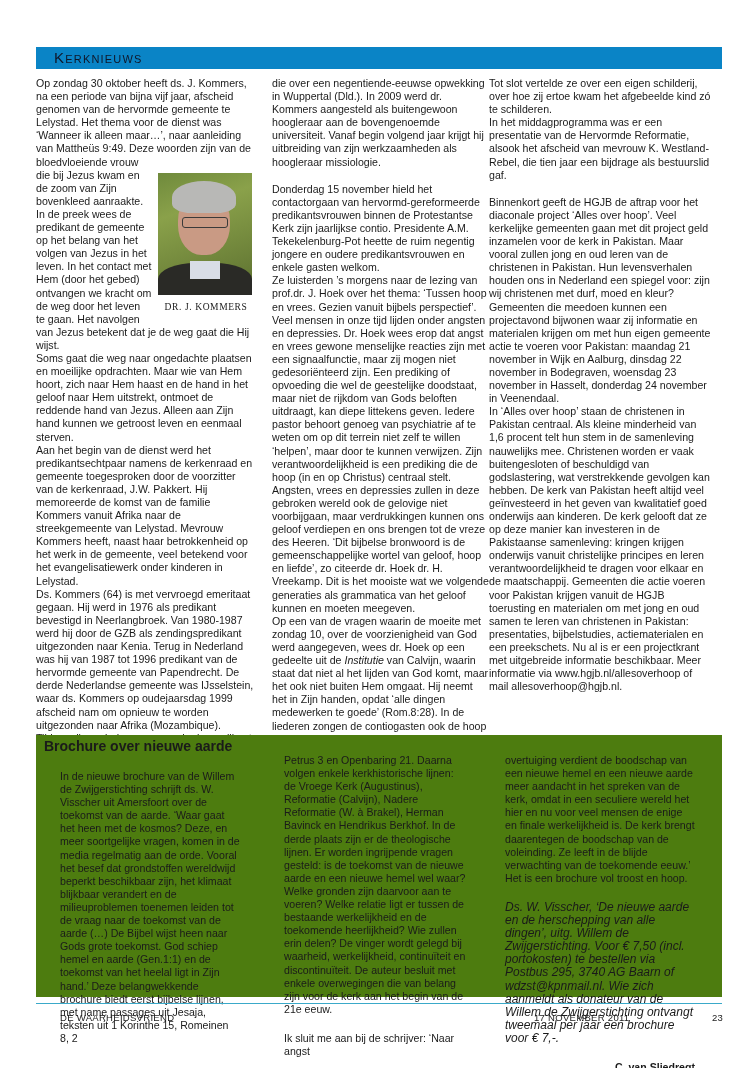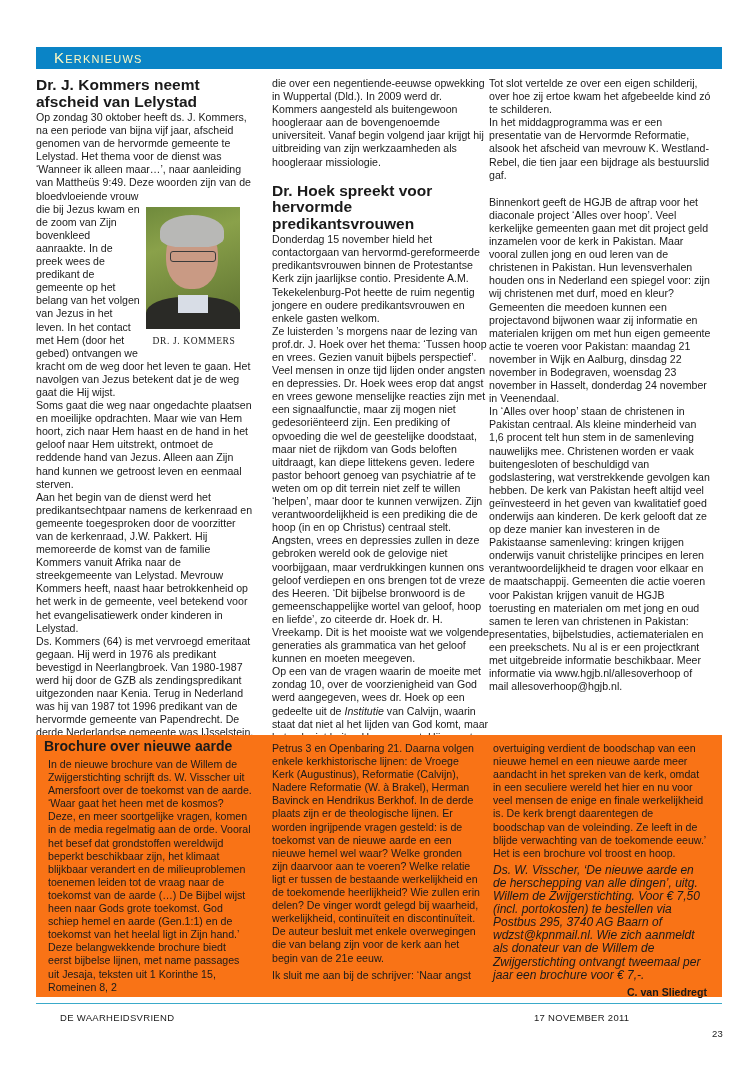--- a/index.html
+++ b/index.html
@@ -1,87 +1,85 @@
 <!DOCTYPE html>
 <html><head>
 <meta charset="utf-8">
 <style>
   html, body { margin:0; padding:0; background:#ffffff; }
   body { width:738px; height:1068px; position:relative; overflow:hidden;
          font-family:"Liberation Sans", "DejaVu Sans", sans-serif; color:#1a1a1a; }
   .header-bar { position:absolute; left:36px; top:47px; width:686px; height:22px;
                 background:#0a84c6; }
-  .header-title { position:absolute; left:18px; top:2px; color:#fef9c3; font-size:15px;
+  .header-title { position:absolute; left:18px; top:2px; color:#0f172a; font-size:15px;
                   letter-spacing:1.2px; font-variant:small-caps; font-weight:normal; }
   .col { position:absolute; font-size:10.6px; line-height:13.1px; }
   .col p { margin:0; }
   .c1 { left:36px; top:77px; width:218px; }
   .c2 { left:272px; top:77px; width:218px; }
   .c3 { left:489px; top:77px; width:222px; }
   h2 { font-size:15.5px; line-height:16.5px; margin:0 0 1px 0; font-weight:bold; color:#1a1a1a; }
   .gap { height:14px; }
-  .photo-wrap { float:right; width:96px; margin:0 12px 0 6px; }
+  .photo-wrap { float:right; width:96px; margin:0 0 0 6px; }
   .photo { width:94px; height:122px; background:linear-gradient(160deg,#6f8a3c 0%,#8aa14a 30%,#5b6f2f 100%);
            position:relative; overflow:hidden; margin-top:4px; }
   .photo .face { position:absolute; left:20px; top:16px; width:52px; height:66px; border-radius:48% 48% 45% 45%;
                  background:#c99a84; }
   .photo .hair { position:absolute; left:14px; top:8px; width:64px; height:32px; border-radius:50% 50% 30% 30%;
                  background:#b8b8b6; }
   .photo .glasses { position:absolute; left:24px; top:44px; width:44px; height:9px; border:1.5px solid #3a3a3a;
                     border-radius:3px; }
   .photo .body { position:absolute; left:0px; top:90px; width:94px; height:40px; background:#2a2a26;
                  border-radius:40% 40% 0 0; }
   .photo .collar { position:absolute; left:32px; top:88px; width:30px; height:18px; background:#d8dde6; }
   .caption { font-family:"Liberation Serif", serif; font-size:9.5px; letter-spacing:0.6px; text-align:center;
              margin-top:6px; }
-  .box { position:absolute; left:36px; top:735px; width:686px; height:262px; background:#f97316; }
+  .box { position:absolute; left:36px; top:735px; width:686px; height:262px; background:#4d7c0f; }
   .bcol { position:absolute; font-size:10.6px; line-height:13.1px; }
-  .bcol p { margin:4px; }
+  .bcol p { margin:16px; }
   .b1 { left:8px; top:3px; width:212px; }
   .b2 { left:232px; top:3px; width:216px; }
   .b3 { left:453px; top:3px; width:222px; }
   .box h3 { font-size:14px; line-height:16px; margin:0 0 1px 0; font-weight:bold; }
   .italic { font-style:italic; font-size:12px; }
   .sign { text-align:right; font-weight:bold; }
   .footer-line { position:absolute; left:36px; top:1003px; width:686px; height:0; border-top:1.5px solid #3aa9c9; }
   .footer { position:absolute; top:1012px; font-size:9.5px; letter-spacing:0.3px; }
   .f-left { left:36px;padding-left:24px; }
   .f-mid { left:496px;margin-left:38px; }
-  .f-right { left:712px;margin-top:16px; }
+  .f-right { left:712px; }
 </style>
 </head>
 <body>
 
 <div class="header-bar">
   <span class="header-title">Kerknieuws</span>
 </div>
 
 <div class="col c1">
-  <h2>Dr. J. Kommers neemt afscheid van Lelystad</h2>
   <p>Op zondag 30 oktober heeft ds. J. Kommers, na een periode van bijna vijf jaar, afscheid genomen van de hervormde gemeente te Lelystad. Het thema voor de dienst was ‘Wanneer ik alleen maar…’, naar aanleiding van Mattheüs 9:49. Deze woorden zijn van de bloedvloeiende vrouw</p>
   <div class="photo-wrap">
     <div class="photo">
       <div class="body"></div>
       <div class="collar"></div>
       <div class="face"></div>
       <div class="hair"></div>
       <div class="glasses"></div>
     </div>
     <div class="caption">DR. J. KOMMERS</div>
   </div>
   <p>die bij Jezus kwam en de zoom van Zijn bovenkleed aanraakte. In de preek wees de predikant de gemeente op het belang van het volgen van Jezus in het leven. In het contact met Hem (door het gebed) ontvangen we kracht om de weg door het leven te gaan. Het navolgen van Jezus betekent dat je de weg gaat die Hij wijst.</p>
   <p>Soms gaat die weg naar ongedachte plaatsen en moeilijke opdrachten. Maar wie van Hem hoort, zich naar Hem haast en de hand in het geloof naar Hem uitstrekt, ontmoet de reddende hand van Jezus. Alleen aan Zijn hand kunnen we getroost leven en eenmaal sterven.</p>
   <p>Aan het begin van de dienst werd het predikantsechtpaar namens de kerkenraad en gemeente toegesproken door de voorzitter van de kerkenraad, J.W. Pakkert. Hij memoreerde de komst van de familie Kommers vanuit Afrika naar de streekgemeente van Lelystad. Mevrouw Kommers heeft, naast haar betrokkenheid op het werk in de gemeente, veel betekend voor het evangelisatiewerk onder kinderen in Lelystad.</p>
   <p>Ds. Kommers (64) is met vervroegd emeritaat gegaan. Hij werd in 1976 als predikant bevestigd in Neerlangbroek. Van 1980-1987 werd hij door de GZB als zendingspredikant uitgezonden naar Kenia. Terug in Nederland was hij van 1987 tot 1996 predikant van de hervormde gemeente van Papendrecht. De derde Nederlandse gemeente was IJsselstein, waar ds. Kommers op oudejaarsdag 1999 afscheid nam om opnieuw te worden uitgezonden naar Afrika (Mozambique). Tijdens die periode promoveerde de predikant aan de North West University in Potchefstroom (Zuid-Afrika) op een stu-</p>
 </div>
 
 <div class="col c2">
   <p>die over een negentiende-eeuwse opwekking in Wuppertal (Dld.). In 2009 werd dr. Kommers aangesteld als buitengewoon hoogleraar aan de bovengenoemde universiteit. Vanaf begin volgend jaar krijgt hij uitbreiding van zijn werkzaamheden als hoogleraar missiologie.</p>
   <div class="gap"></div>
-  <h2>Dr. Hoek spreekt voor hervormde predikantsvrouwen</h2>
   <p>Donderdag 15 november hield het contactorgaan van hervormd-gereformeerde predikantsvrouwen binnen de Protestantse Kerk zijn jaarlijkse contio. Presidente A.M. Tekekelenburg-Pot heette de ruim negentig jongere en oudere predikantsvrouwen en enkele gasten welkom.</p>
   <p>Ze luisterden ’s morgens naar de lezing van prof.dr. J. Hoek over het thema: ‘Tussen hoop en vrees. Gezien vanuit bijbels perspectief’. Veel mensen in onze tijd lijden onder angsten en depressies. Dr. Hoek wees erop dat angst en vrees gewone menselijke reacties zijn met een signaalfunctie, maar zij mogen niet gedesoriënteerd zijn. Een prediking of opvoeding die wel de geestelijke doodstaat, maar niet de rijkdom van Gods beloften uitdraagt, kan diepe littekens geven. Iedere pastor behoort genoeg van psychiatrie af te weten om op dit terrein niet zelf te willen ‘helpen’, maar door te kunnen verwijzen. Zijn verantwoordelijkheid is een prediking die de hoop (in en op Christus) centraal stelt. Angsten, vrees en depressies zullen in deze gebroken wereld ook de gelovige niet voorbijgaan, maar verdrukkingen kunnen ons geloof verdiepen en ons brengen tot de vreze des Heeren. ‘Dit bijbelse bronwoord is de gemeenschappelijke wortel van geloof, hoop en liefde’, zo citeerde dr. Hoek dr. H. Vreekamp. Dit is het mooiste wat we volgende generaties als grammatica van het geloof kunnen en moeten meegeven.</p>
   <p><span>Op een van de vragen waarin de moeite met zondag 10, over de voorzienigheid van God werd aangegeven, wees dr. Hoek op een gedeelte uit de </span><i>Institutie</i><span> van Calvijn, waarin staat dat niet al het lijden van God komt, maar het ook niet buiten Hem omgaat. Hij neemt het in Zijn handen, opdat ‘alle dingen medewerken te goede’ (Rom.8:28). In de liederen zongen de contiogasten ook de hoop uit die er is voor hen die geloven.</span></p>
   <p>’s Middags liet kunstenares Rianne Bakker af-</p>
 </div>
 
 <div class="col c3">
   <p>Tot slot vertelde ze over een eigen schilderij, over hoe zij ertoe kwam het afgebeelde kind zó te schilderen.</p>
   <p>In het middagprogramma was er een presentatie van de Hervormde Reformatie, alsook het afscheid van mevrouw K. Westland-Rebel, die tien jaar een bijdrage als bestuurslid gaf.</p>
   <div class="gap"></div>

